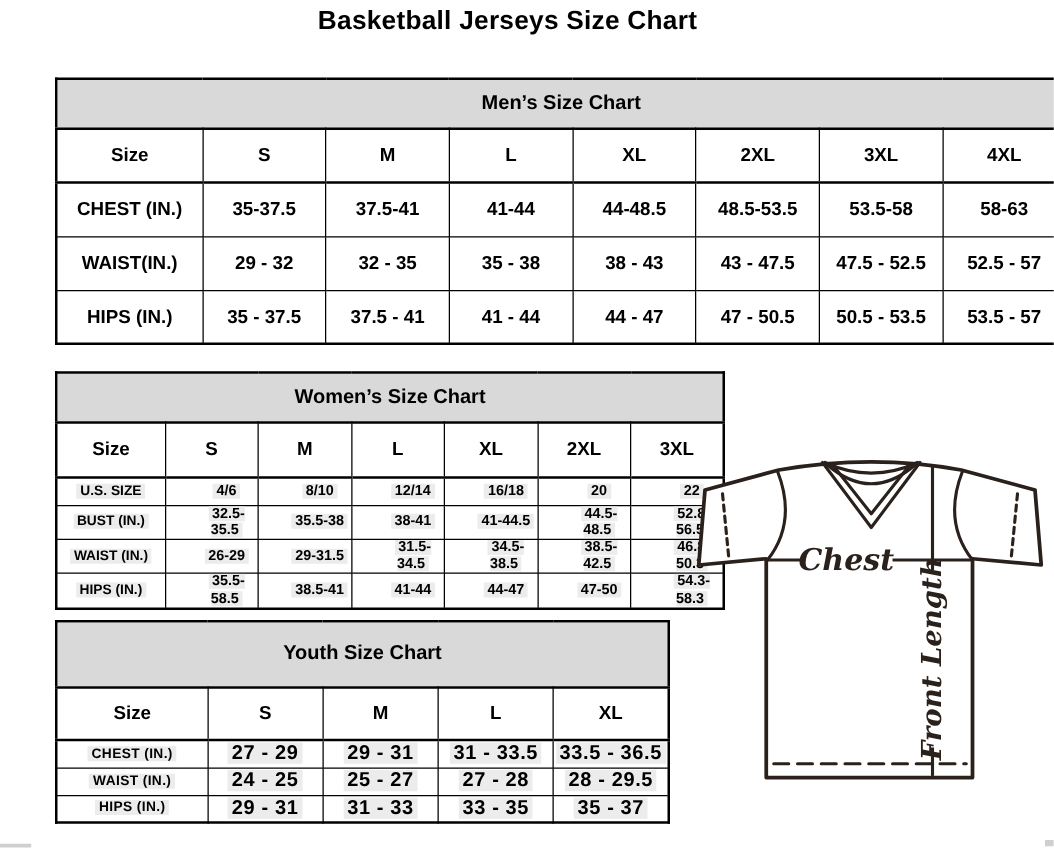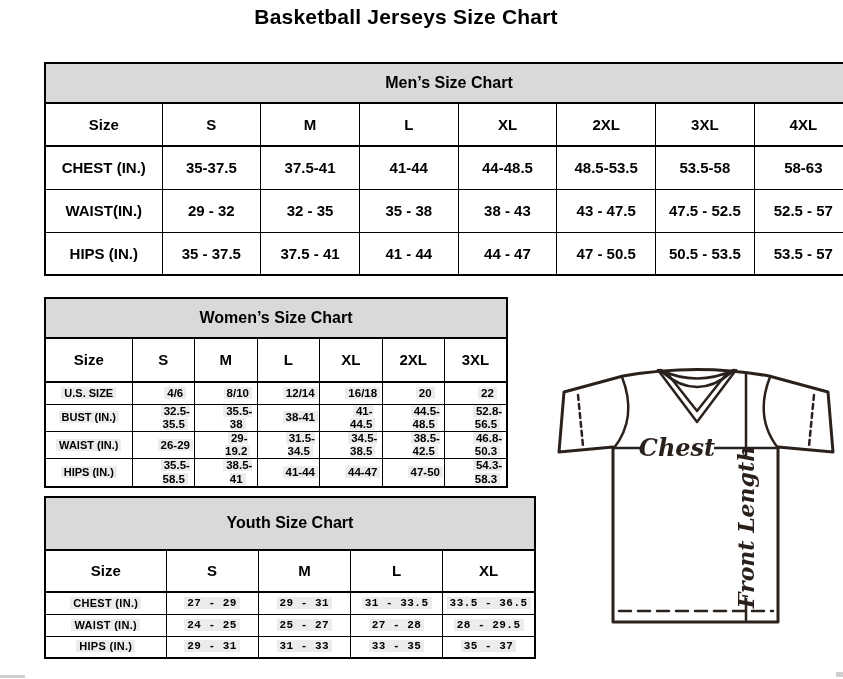--- a/index.html
+++ b/index.html
@@ -25,34 +25,34 @@
     background:#d9d9d9; font-size:16px; height:40px;
     border-bottom:2px solid #000;
   }
   
   #men { left:14px; top:62px; width:810px; }
   #men tr.size-row  { height:43px; }
   #men tr.size-row th { font-size:15px; border-bottom:2px solid #000; }
   #men tr.data-row  { height:43px; }
   #men tr.data-row th, #men tr.data-row td { font-size:15px; }
   
-  #women { left:14px; top:297px; width:464px; }
+  #women { left:14px; top:297px; width:536px; }
   #women tr.size-row { height:44px; }
   #women tr.size-row th { font-size:15px; border-bottom:2px solid #000; }
   #women tr.data-row { height:22px; }
   #women tr.data-row th { font-size:11px; }
   #women tr.data-row td { font-size:11.5px;padding-left:24px; }
   
   #youth { left:14px; top:496px; width:492px; }
   #youth tr.band td { height:53px; }
   #youth tr.size-row { height:42px; }
   #youth tr.size-row th { font-size:15px; border-bottom:2px solid #000; }
   #youth tr.data-row { height:22px; }
   #youth tr.data-row th { font-size:11px; letter-spacing:0.3px; }
-  #youth tr.data-row td { font-size:11px; letter-spacing:0.5px;font-family:Liberation Mono, monospace; }
+  #youth tr.data-row td { font-size:16px; letter-spacing:0.5px; }
   .hl { background:#ececec; padding:0 3px; }
   
   #jersey { position:absolute; left:556px; top:360px; }
   .diagram-label {
     font-family:"DejaVu Serif", serif; font-style:italic; font-weight:bold;
     fill:#2a211c;
   }
   .artifact { position:absolute; background:#cfcfcf; }
   #artifact-left  { left:0;  top:675px; width:25px; height:3px; }
   #artifact-right { left:836px; top:672px; width:7px; height:5px; }
@@ -157,21 +157,21 @@
     <td><span class="hl">32.5-35.5</span></td>
     <td><span class="hl">35.5-38</span></td>
     <td><span class="hl">38-41</span></td>
     <td><span class="hl">41-44.5</span></td>
     <td><span class="hl">44.5-48.5</span></td>
     <td><span class="hl">52.8-56.5</span></td>
   </tr>
   <tr class="data-row">
     <th><span class="hl">WAIST (IN.)</span></th>
     <td><span class="hl">26-29</span></td>
-    <td><span class="hl">29-19.2</span></td>
+    <td><span class="hl">29-31.5</span></td>
     <td><span class="hl">31.5-34.5</span></td>
     <td><span class="hl">34.5-38.5</span></td>
     <td><span class="hl">38.5-42.5</span></td>
     <td><span class="hl">46.8-50.3</span></td>
   </tr>
   <tr class="data-row">
     <th><span class="hl">HIPS (IN.)</span></th>
     <td><span class="hl">35.5-58.5</span></td>
     <td><span class="hl">38.5-41</span></td>
     <td><span class="hl">41-44</span></td>

